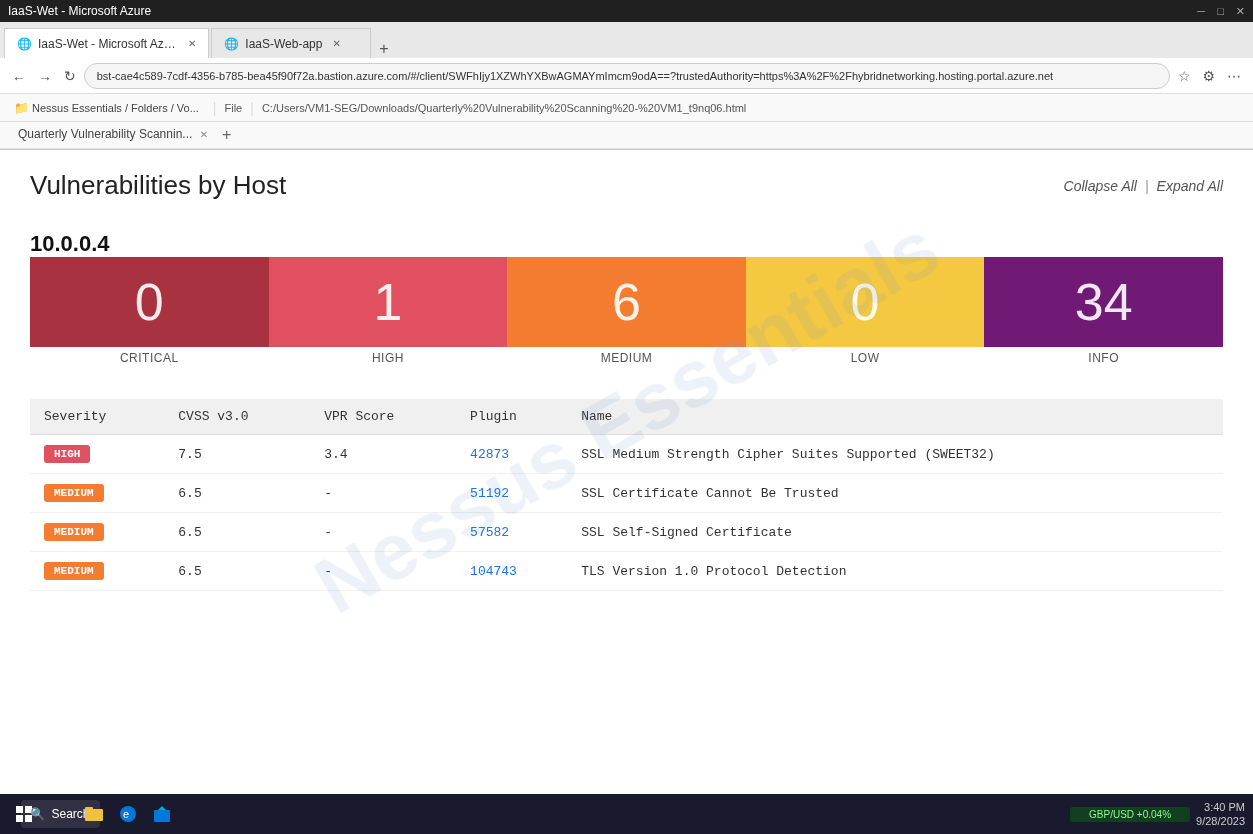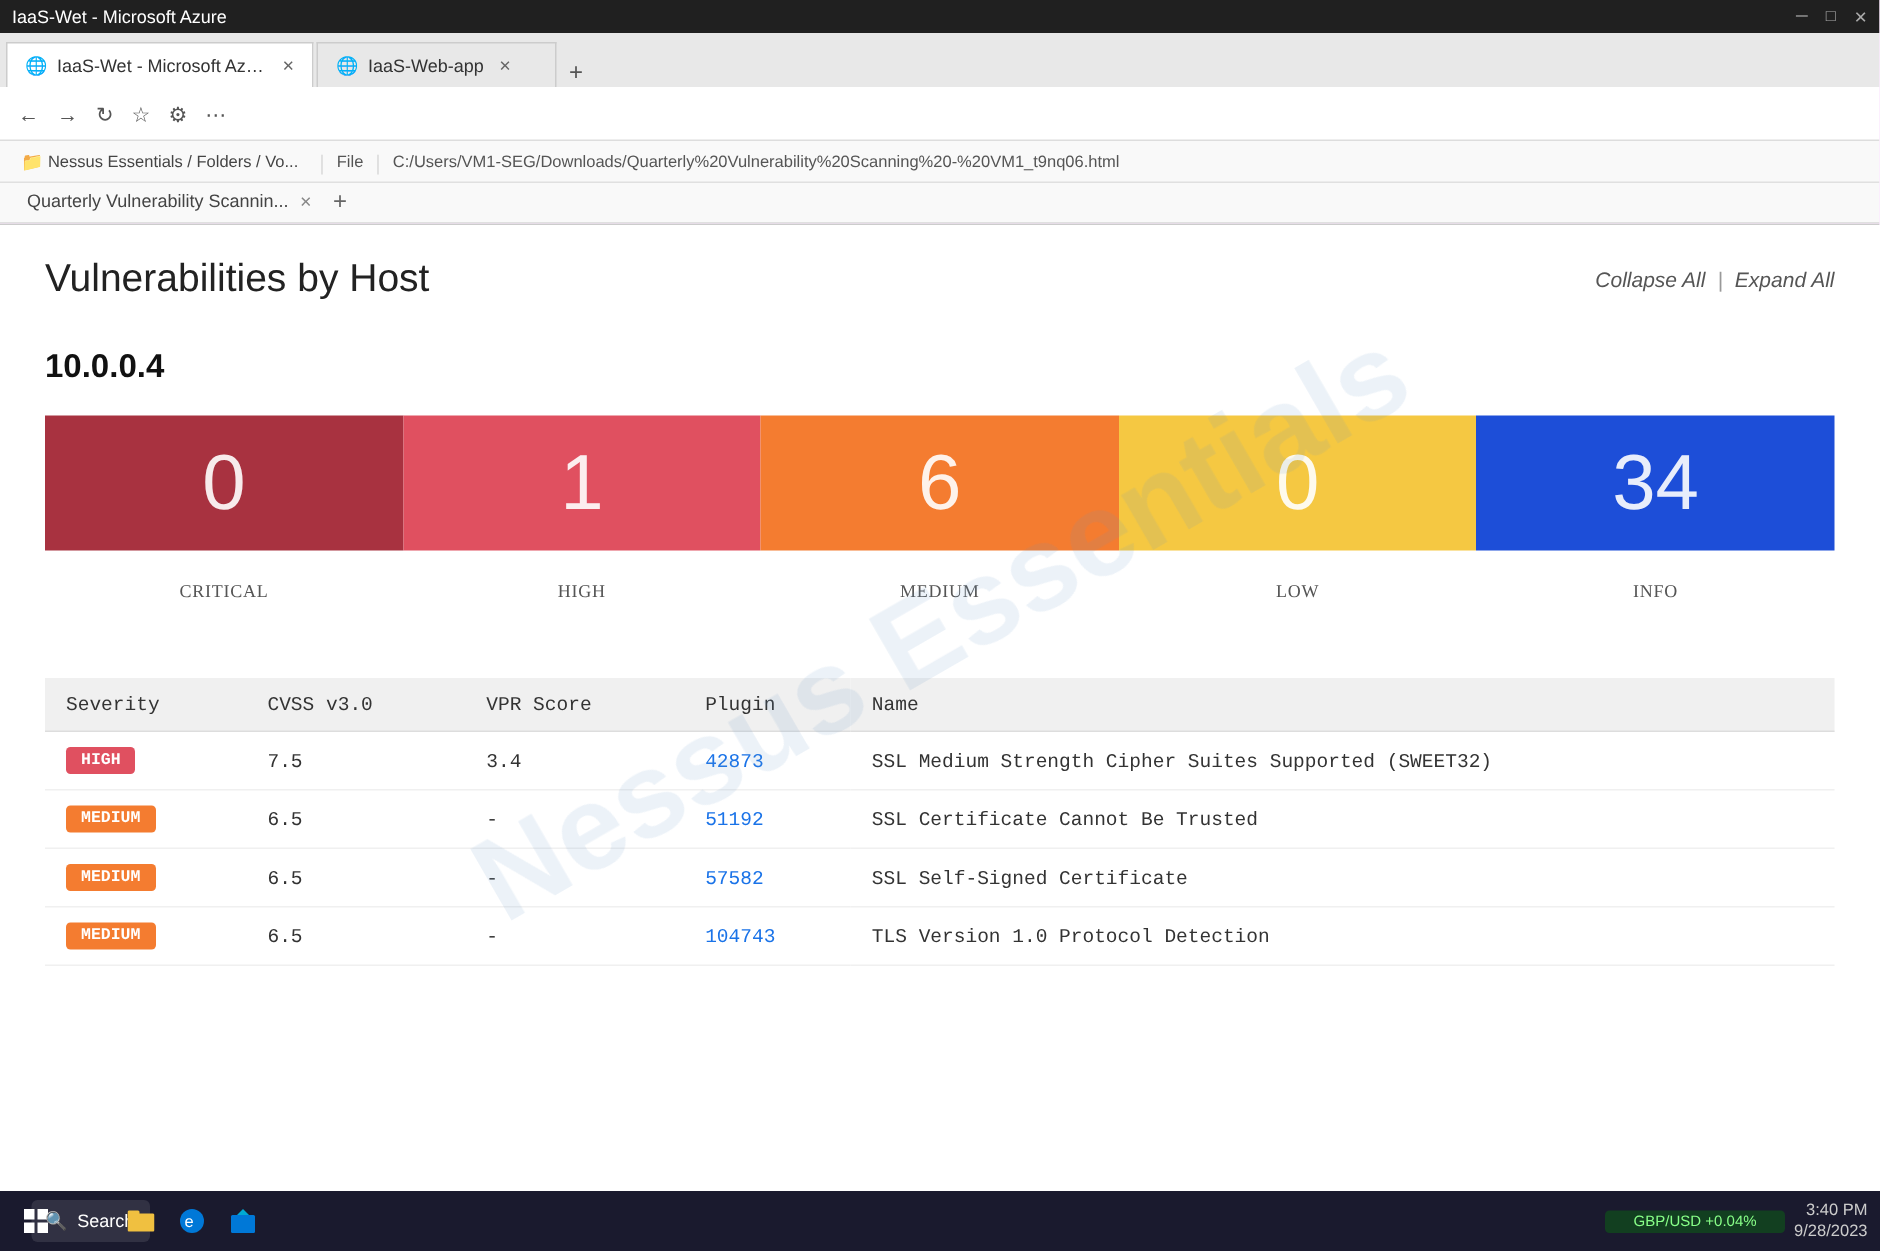--- a/index.html
+++ b/index.html
@@ -30,34 +30,34 @@
     .main-content { padding: 20px 30px; max-width: 1253px; }
     .page-header { display: flex; align-items: center; justify-content: space-between; margin-bottom: 30px; }
     .page-title { font-size: 26px; font-weight: 400; color: #222; }
     .header-controls { display: flex; align-items: flex-end; gap: 8px; font-size: 14px; color: #555; font-style: italic; }
     .collapse-all-btn { color: #555; cursor: pointer; text-decoration: none; }
     .divider { color: #999; }
     .expand-all-btn { color: #555; cursor: pointer; text-decoration: none; }
 
     
     .host-section { margin-bottom: 30px; }
-    .host-ip { font-size: 22px; font-weight: 700; color: #111; margin-bottom: 20px; }
+    .host-ip { font-size: 22px; font-weight: 700; color: #111; }
 
     
     .severity-cards { display: flex; gap: 0; margin-bottom: 30px; }
     .severity-card { flex: 1; display: flex; flex-direction: column; align-items: center; justify-content: center; }
     .card-box { width: 100%; height: 90px; display: flex; align-items: center; justify-content: center; }
     .card-number { font-size: 52px; font-weight: 300; color: rgba(255,255,255,0.9); }
-    .card-label { font-size: 12px; color: #555; text-align: center; padding: 20px 0; letter-spacing: 0.5px; font-family: Liberation Serif, serif; }
+    .card-label { font-size: 12px; color: #555; text-align: center; padding: 4px 0; letter-spacing: 0.5px; }
 
     .card-critical .card-box { background: #a83240; }
     .card-high .card-box { background: #e05060; }
     .card-medium .card-box { background: #f47c30; }
     .card-low .card-box { background: #f5c842; }
-    .card-info .card-box { background: #1d4ed8; }
+    .card-info .card-box { background: #701a75; }
 
     
     .vuln-table { width: 100%; border-collapse: collapse; font-family: Liberation Mono, monospace; }
     .vuln-table thead tr { background: #f0f0f0; }
     .vuln-table th { padding: 10px 14px; text-align: left; font-size: 13px; font-weight: 500; color: #333; border-bottom: 1px solid #ddd; }
     .vuln-table td { padding: 10px 14px; font-size: 13px; color: #333; border-bottom: 1px solid #f0f0f0; vertical-align: middle; }
 
     .badge { display: inline-block; padding: 3px 10px; border-radius: 3px; font-size: 11px; font-weight: 600; color: #fff; }
     .badge-high { background: #e05060; }
     .badge-medium { background: #f47c30; }
@@ -106,20 +106,21 @@
       <span style="font-size:12px;max-width:120px;overflow:hidden;white-space:nowrap;text-overflow:ellipsis;">IaaS-Web-app</span>
       <span class="tab-close">✕</span>
     </div>
     <button class="new-tab-btn">+</button>
   </div>
 
   <div class="address-bar-row">
     <button class="nav-btn">←</button>
     <button class="nav-btn">→</button>
     <button class="nav-btn">↻</button>
+    <input class="address-bar" type="text" style="font-size: 11px;" value="bst-cae4c589-7cdf-4356-b785-bea45f90f72a.bastion.azure.com/#/client/SWFhIjy1XZWhYXBwAGMAYmImcm9odA==?trustedAuthority=https%3A%2F%2Fhybridnetworking.hosting.portal.azure.net">
     <button class="nav-btn">☆</button>
     <button class="nav-btn">⚙</button>
     <button class="nav-btn">⋯</button>
   </div>
 
   <div class="bookmarks-bar">
     <div class="bookmark-item">
       <span>📁</span>
       <span style="font-size:11px;">Nessus Essentials / Folders / Vo...</span>
     </div>

